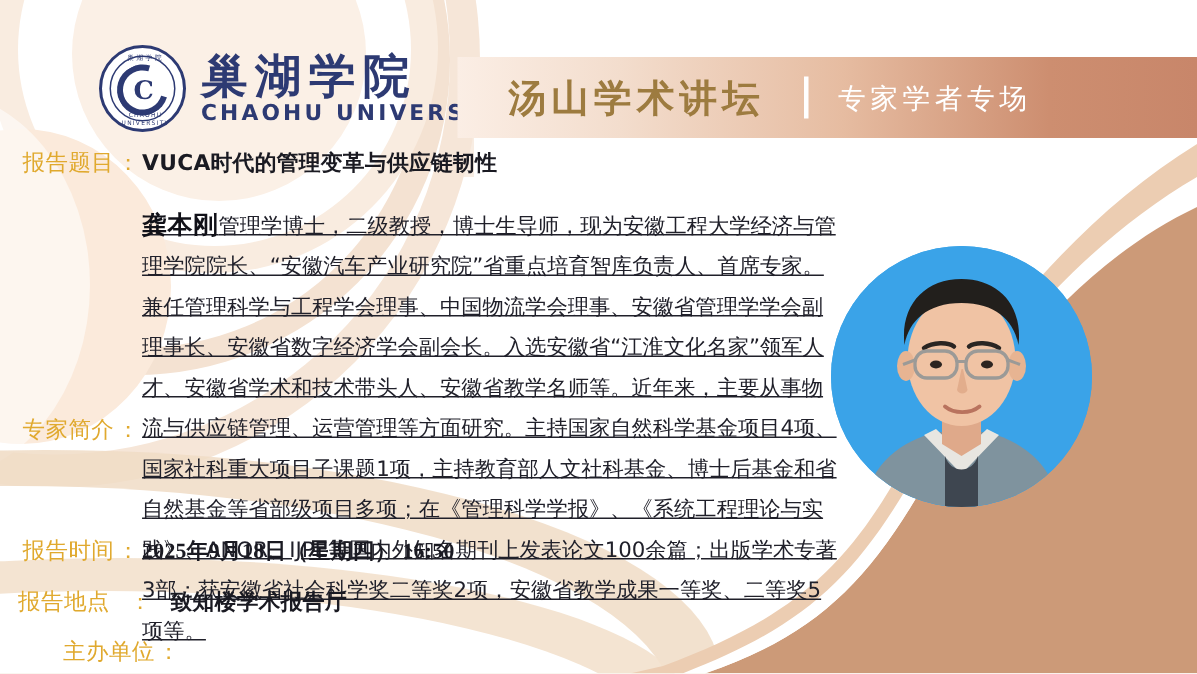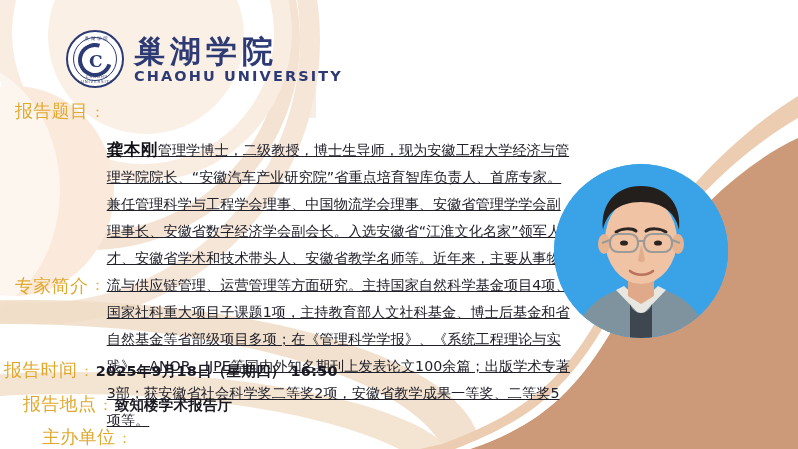--- a/index.html
+++ b/index.html
@@ -238,21 +238,21 @@
   .content{ position:absolute; left:0; top:0; width:798px; height:449px; }
 
   .row{
     position:absolute;
     display:flex;
     align-items:baseline;
     white-space:nowrap;
   }
   .label{
     color:#e0a92e;
-    font-size:18px;
+    font-size:15px;
     font-weight:400;
     letter-spacing:.3px;
     flex:0 0 auto;
   }
   .colon{
     color:#e0a92e;
     font-size:14.5px;
     padding:0 2px;
   }
   .value-strong{
@@ -277,22 +277,22 @@
     text-align:left;
     text-decoration:underline;
   }
   .bio-name{
     font-size:16.5px;
     font-weight:700;
     color:#111118;
     letter-spacing:.5px;
   }
 
-  .row-time{ left:4px; top:358px; }
-  .row-place{ left:23px; top:392px; }
+  .row-time{ left:15px; top:358px;font-family:Liberation Serif, serif; }
+  .row-place{ left:12px; top:392px;gap:11px; }
   .row-host{ left:15px; top:425px;margin-left:27px; }
 
   
   .portrait{
     position:absolute;
     left:554px; top:164px;
     width:174px; height:174px;
     border-radius:50%;
     overflow:hidden;
     background:#3aa3e8;
@@ -336,27 +336,33 @@
         <div class="seal-top-txt">巢湖学院</div>
         <div class="seal-glyph">C</div>
         <div class="seal-bot-txt">CHAOHU UNIVERSITY</div>
       </div>
       <div class="uni-names">
         <div class="uni-cn">巢湖学院</div>
         <div class="uni-en">CHAOHU UNIVERSITY</div>
       </div>
     </div>
 
+    <div class="banner">
+      <div class="banner-main">汤山学术讲坛</div>
+      <div class="banner-div"></div>
+      <div class="banner-sub">专家学者专场</div>
+    </div>
   </div>
 
   <div class="content">
 
     <div class="row row-title">
       <span class="label">报告题目</span>
       <span class="colon">：</span>
+      <span class="value-strong">VUCA时代的管理变革与供应链韧性</span>
     </div>
 
     <div class="row row-bio">
       <span class="label bio-label">专家简介</span>
       <span class="colon bio-label">：</span>
       <span class="bio-body"><span class="bio-name">龚本刚</span><span>管理学博士，二级教授，博士生导师，现为安徽工程大学经济与管理学院院长、“安徽汽车产业研究院”省重点培育智库负责人、首席专家。兼任管理科学与工程学会理事、中国物流学会理事、安徽省管理学学会副理事长、安徽省数字经济学会副会长。入选安徽省“江淮文化名家”领军人才、安徽省学术和技术带头人、安徽省教学名师等。近年来，主要从事物流与供应链管理、运营管理等方面研究。主持国家自然科学基金项目4项、国家社科重大项目子课题1项，主持教育部人文社科基金、博士后基金和省自然基金等省部级项目多项；在《管理科学学报》、《系统工程理论与实践》、ANOR、IJPE等国内外知名期刊上发表论文100余篇；出版学术专著 3部；获安徽省社会科学奖二等奖2项，安徽省教学成果一等奖、二等奖5项等。</span></span>
     </div>
 
     <div class="row row-time">
       <span class="label">报告时间</span>

